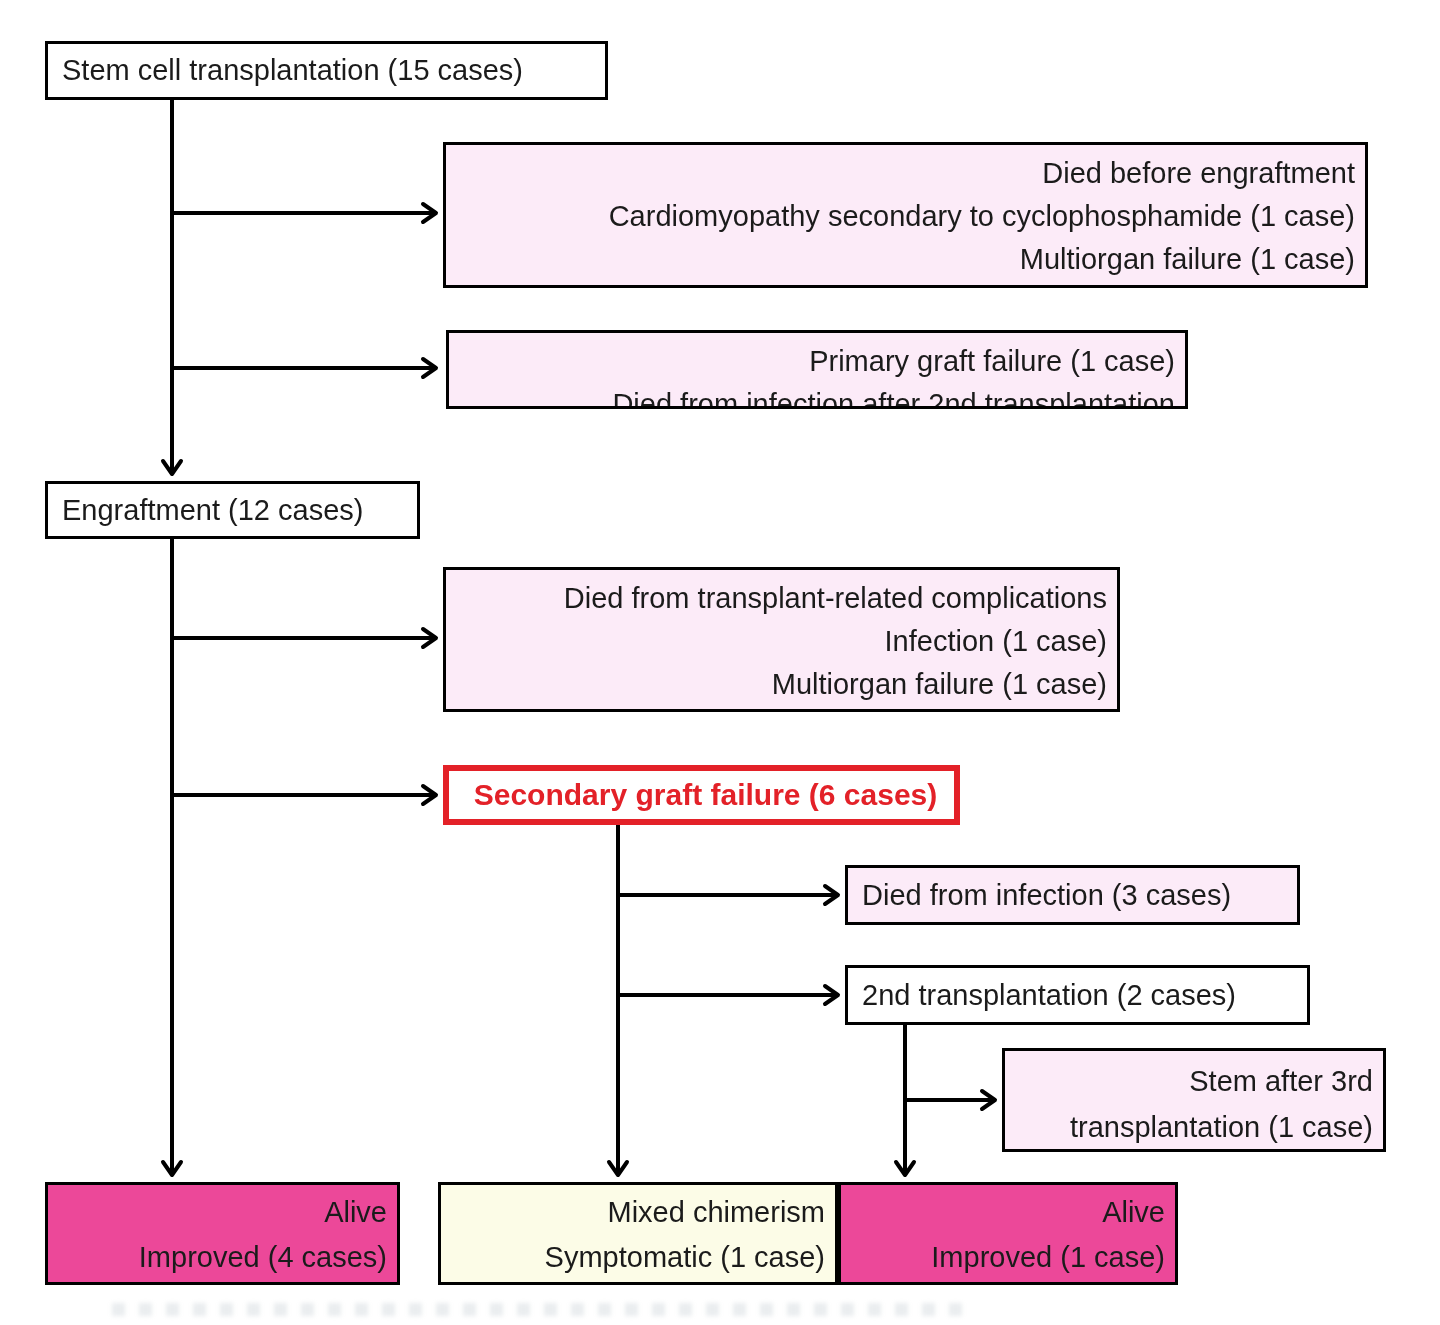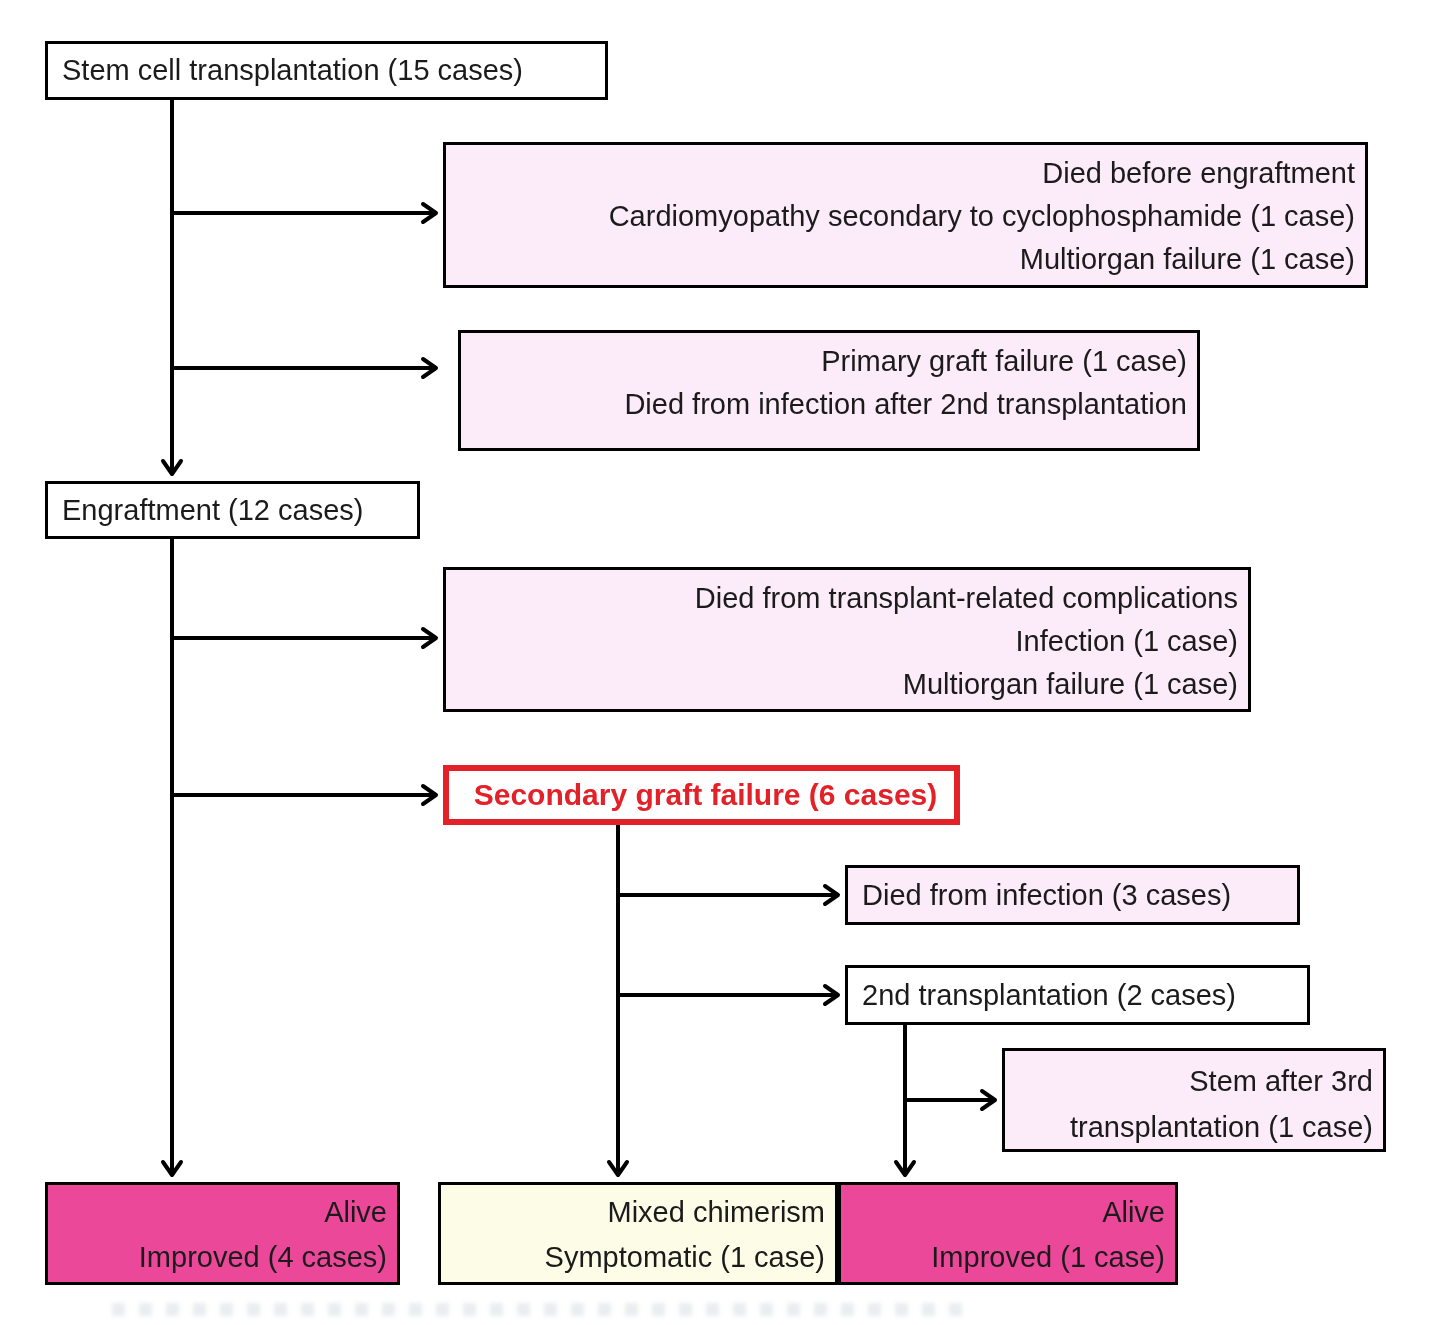--- a/index.html
+++ b/index.html
@@ -112,30 +112,30 @@
   <div class="box single" style="left:45px; top:41px; width:563px; height:59px;">
     <span>Stem cell transplantation (15 cases)</span>
   </div>
 
   <div class="box multi pink" style="left:443px; top:142px; width:925px; height:146px;">
     <div class="ln">Died before engraftment</div>
     <div class="ln ind">Cardiomyopathy secondary to cyclophosphamide (1 case)</div>
     <div class="ln ind">Multiorgan failure (1 case)</div>
   </div>
 
-  <div class="box multi pink" style="left:458px; top:330px; width:742px; height:121px;">
+  <div class="box multi pink" style="left:446px; top:330px; width:742px; height:79px;">
     <div class="ln">Primary graft failure (1 case)</div>
     <div class="ln ind">Died from infection after 2nd transplantation</div>
   </div>
 
   <div class="box single" style="left:45px; top:481px; width:375px; height:58px;">
     <span>Engraftment (12 cases)</span>
   </div>
 
-  <div class="box multi pink" style="left:443px; top:567px; width:808px; height:145px;">
+  <div class="box multi pink" style="left:443px; top:567px; width:677px; height:145px;">
     <div class="ln">Died from transplant-related complications</div>
     <div class="ln ind">Infection (1 case)</div>
     <div class="ln ind">Multiorgan failure (1 case)</div>
   </div>
 
   <div class="box single redbox" style="left:443px; top:765px; width:517px; height:60px;">
     <span>Secondary graft failure (6 cases)</span>
   </div>
 
   <div class="box single pink" style="left:845px; top:865px; width:455px; height:60px;">

